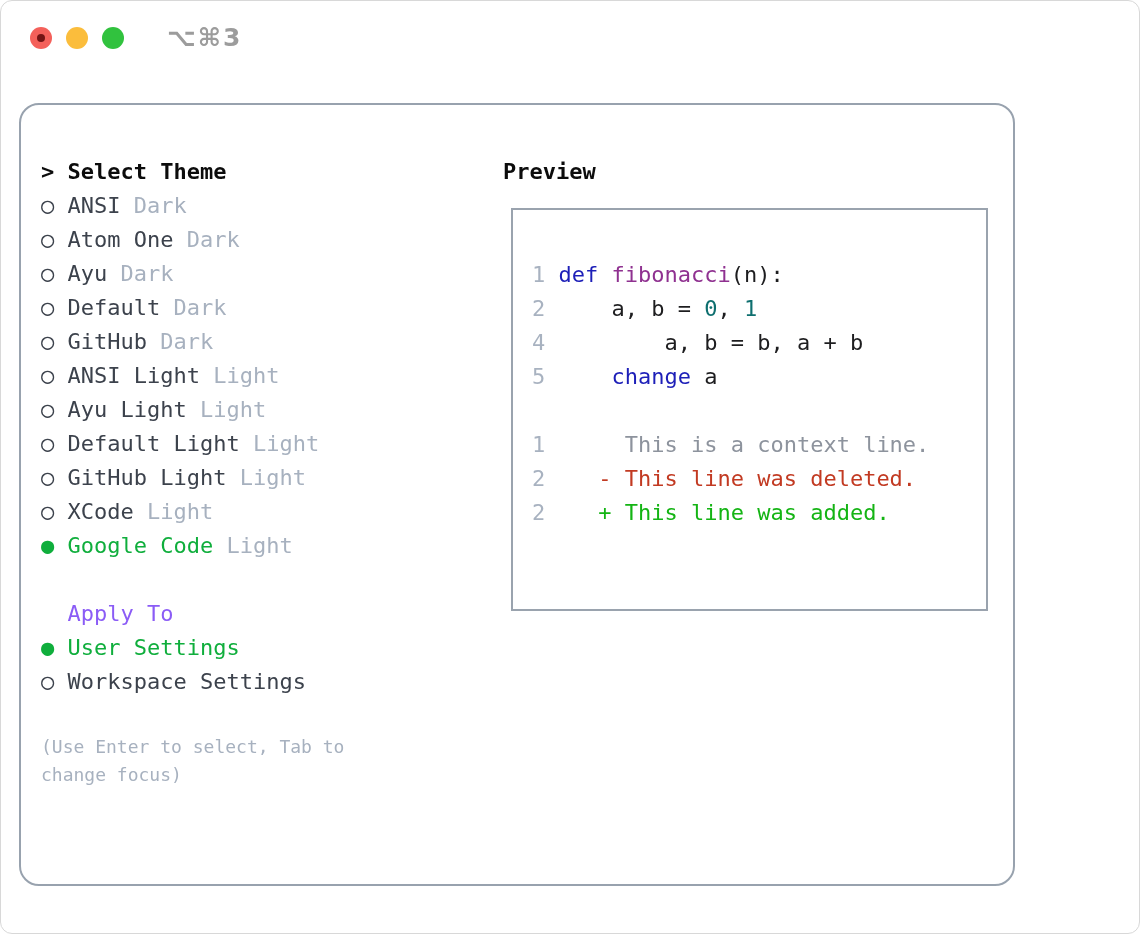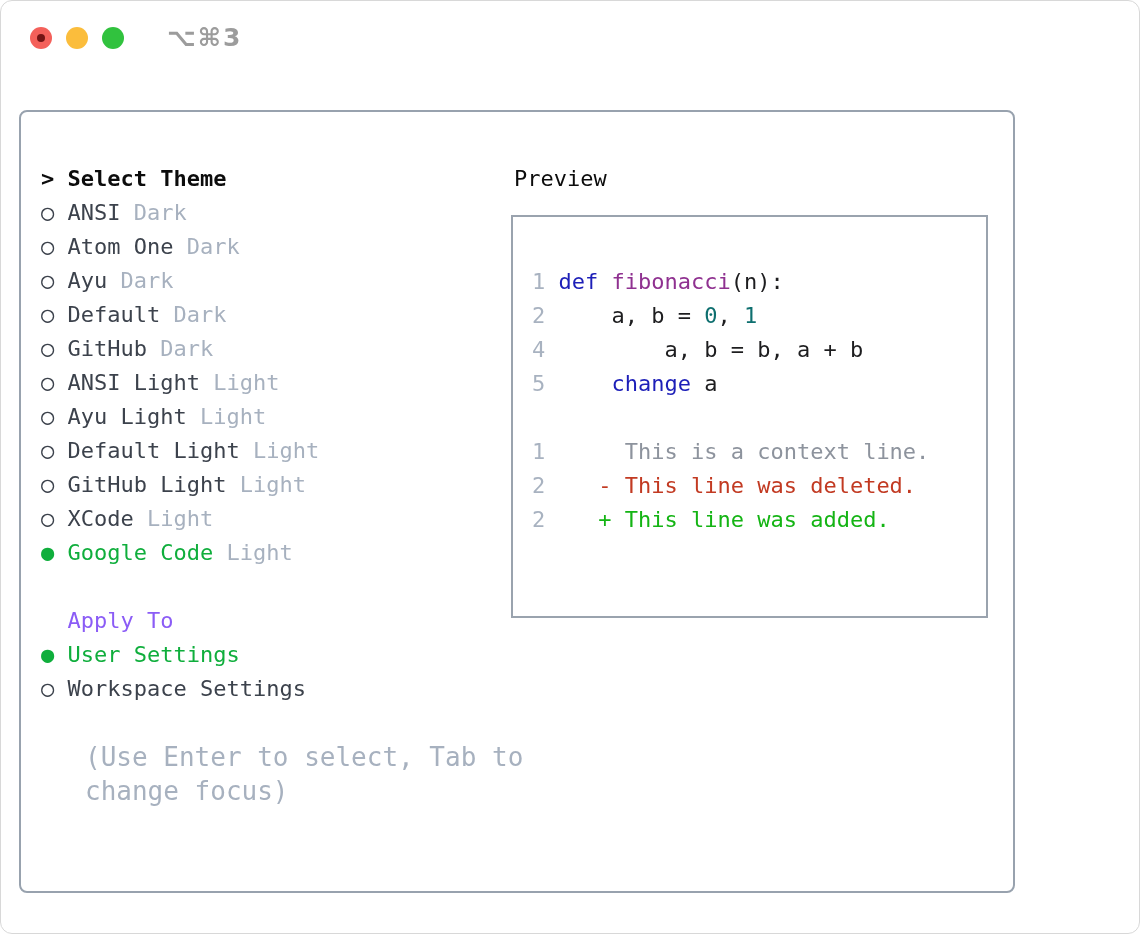--- a/index.html
+++ b/index.html
@@ -20,45 +20,45 @@
   .tl.green{left:101px;background:var(--tl-green);}
   .tl .dot{position:absolute;left:7px;top:7px;width:8px;height:8px;border-radius:50%;background:var(--tl-red-dot);}
   .shortcut{
     position:absolute;left:166px;top:22px;
     font-family:"DejaVu Sans","Liberation Sans",sans-serif;
     font-size:25px;font-weight:600;letter-spacing:2px;
     color:#9c9c9c;
   }
   
   .panel{
-    position:absolute;left:18px;top:109px;width:996px;height:783px;
+    position:absolute;left:18px;top:102px;width:996px;height:783px;
     box-sizing:border-box;
-    border:2px solid #98a2ae;border-radius:8px;
+    border:2px solid #98a2ae;border-radius:20px;
     background:#ffffff;
   }
   .col-left{position:absolute;left:20px;top:50px;font-size:22px;line-height:34px;color:#3c424c;}
   .row{white-space:pre;height:34px;}
   .row.blank{height:34px;}
   .list-title{font-weight:bold;color:#0c0c0c;}
   .group-title{color:#8b5cf6;padding-left:2ch;}
   .bullet{color:#3c424c;}
   .name{color:#3c424c;}
   .tag{color:var(--muted-gray);margin-top:41px;}
   .theme-option.selected .bullet,
   .theme-option.selected .name,
   .apply-option.selected .bullet,
   .apply-option.selected .name{color:var(--accent-green);}
   .help{
     white-space:pre-wrap;width:29ch;color:var(--muted-gray);
-    font-size:26px;line-height:34px;margin-left:44px;
+    font-size:18px;line-height:28px;
   }
   
   .preview-title{
     position:absolute;left:482px;top:50px;
-    font-size:22px;line-height:34px;font-weight:normal;color:#0c0c0c;margin-left:11px;
+    font-size:22px;line-height:34px;font-weight:bold;color:#0c0c0c;
   }
   .preview-box{
     position:absolute;left:490px;top:103px;width:477px;height:403px;
     box-sizing:border-box;
     border:2px solid #9aa3ae;
     padding:48px 12px 0 19px;
     overflow:hidden;
   }
   .cline{white-space:pre;font-size:22px;line-height:34px;height:34px;}
   .ln{color:var(--linenum-gray);}

